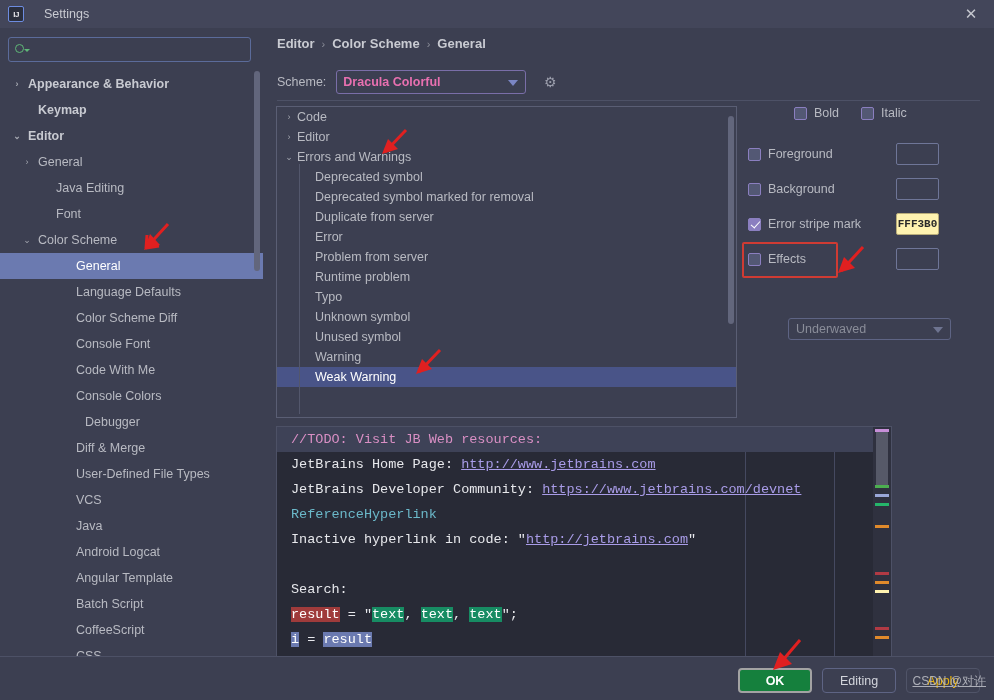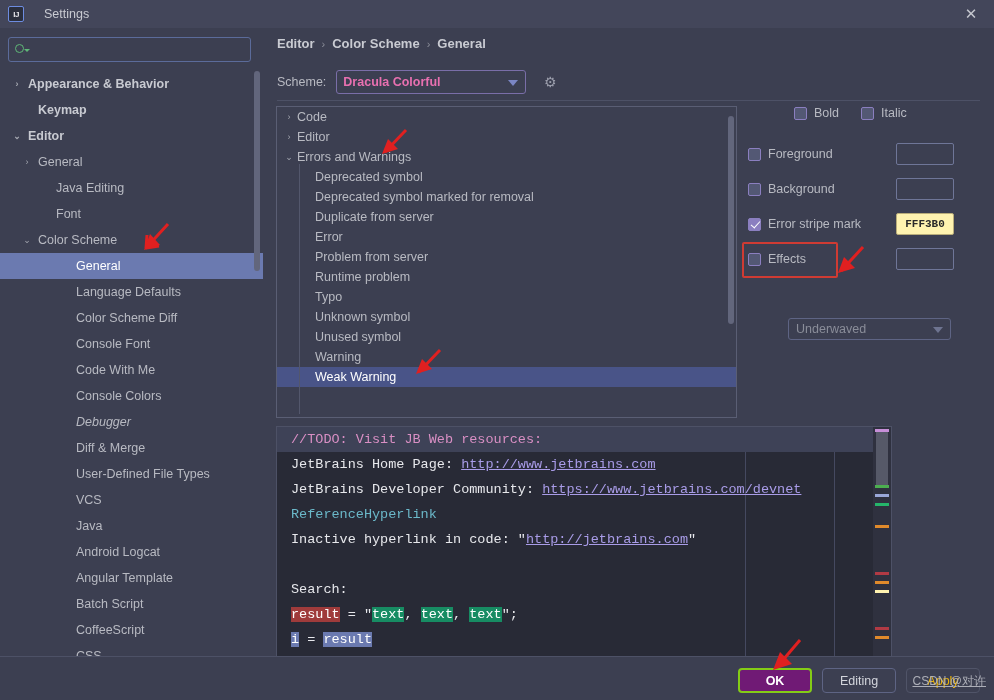--- a/index.html
+++ b/index.html
@@ -164,21 +164,21 @@
   }
   .cb-label { font-size: 12.5px; color: #b8bac2; margin-left: 7px; }
   .bold-italic-row {
     position: absolute; left: 46px; top: 0; display: flex; align-items: center; gap: 22px;
   }
   .bi-item { display: flex; align-items: center; }
   .attr-row {
     position: absolute; left: 0; display: flex; align-items: center; width: 240px;
   }
   .swatch {
-    position: absolute; left: 148px; width: 58px; height: 22px;
+    position: absolute; left: 148px; width: 43px; height: 22px;
     border: 1px solid #6f7698; background: #3c3f51; border-radius: 2px;
     display: flex; align-items: center; justify-content: center;
     font-family: "Liberation Mono", monospace; font-size: 11px;
   }
   .swatch.yellow { background: #fff3b0; border-color: #b9ad7a; color: #2a2a2a; font-weight: bold; }
   .effects-box {
     position: absolute; left: -6px; top: -10px; width: 96px; height: 36px;
     border: 2px solid #cf3b33; border-radius: 2px; pointer-events: none;
   }
   .effect-combo {
@@ -225,21 +225,21 @@
     background: #3c3f51; border-top: 1px solid #4d5166;
   }
   .btn {
     position: absolute; top: 11px; height: 25px;
     border-radius: 4px; font-size: 12.5px;
     display: flex; align-items: center; justify-content: center;
     color: #d3d5dc; background: #3c3f51; border: 1px solid #5e6484;
     cursor: default;
   }
   .btn.primary {
-    background: #701a75; border: 2px solid #84cc16; color: #ffffff; font-weight: bold;
+    background: #15803d; border: 2px solid #a3a3a3; color: #ffffff; font-weight: bold;
   }
   .btn.disabled { color: #eab308; border-color: #505468; }
 
   
   .arrow-svg { position: absolute; pointer-events: none; }
 
   .watermark {
     position: absolute; right: 8px; top: 673px;
     font-size: 12px; color: #b6b8c0; opacity: .92;
     font-family: "Liberation Sans", sans-serif;
@@ -313,21 +313,21 @@
         <div class="tree-row">
           <span class="chev" style="margin-left: 58px;"></span>
           <span style="margin-left: 4px;">Code With Me</span>
         </div>
         <div class="tree-row">
           <span class="chev" style="margin-left: 58px;"></span>
           <span style="margin-left: 4px;">Console Colors</span>
         </div>
         <div class="tree-row">
           <span class="chev" style="margin-left: 58px;"></span>
-          <span style="margin-left: 4px; font-style: italic;">Debugger</span>
+          <span style="margin-left: 13px;">Debugger</span>
         </div>
         <div class="tree-row">
           <span class="chev" style="margin-left: 58px;"></span>
           <span style="margin-left: 4px;">Diff &amp; Merge</span>
         </div>
         <div class="tree-row">
           <span class="chev" style="margin-left: 58px;"></span>
           <span style="margin-left: 4px;">User-Defined File Types</span>
         </div>
         <div class="tree-row">

